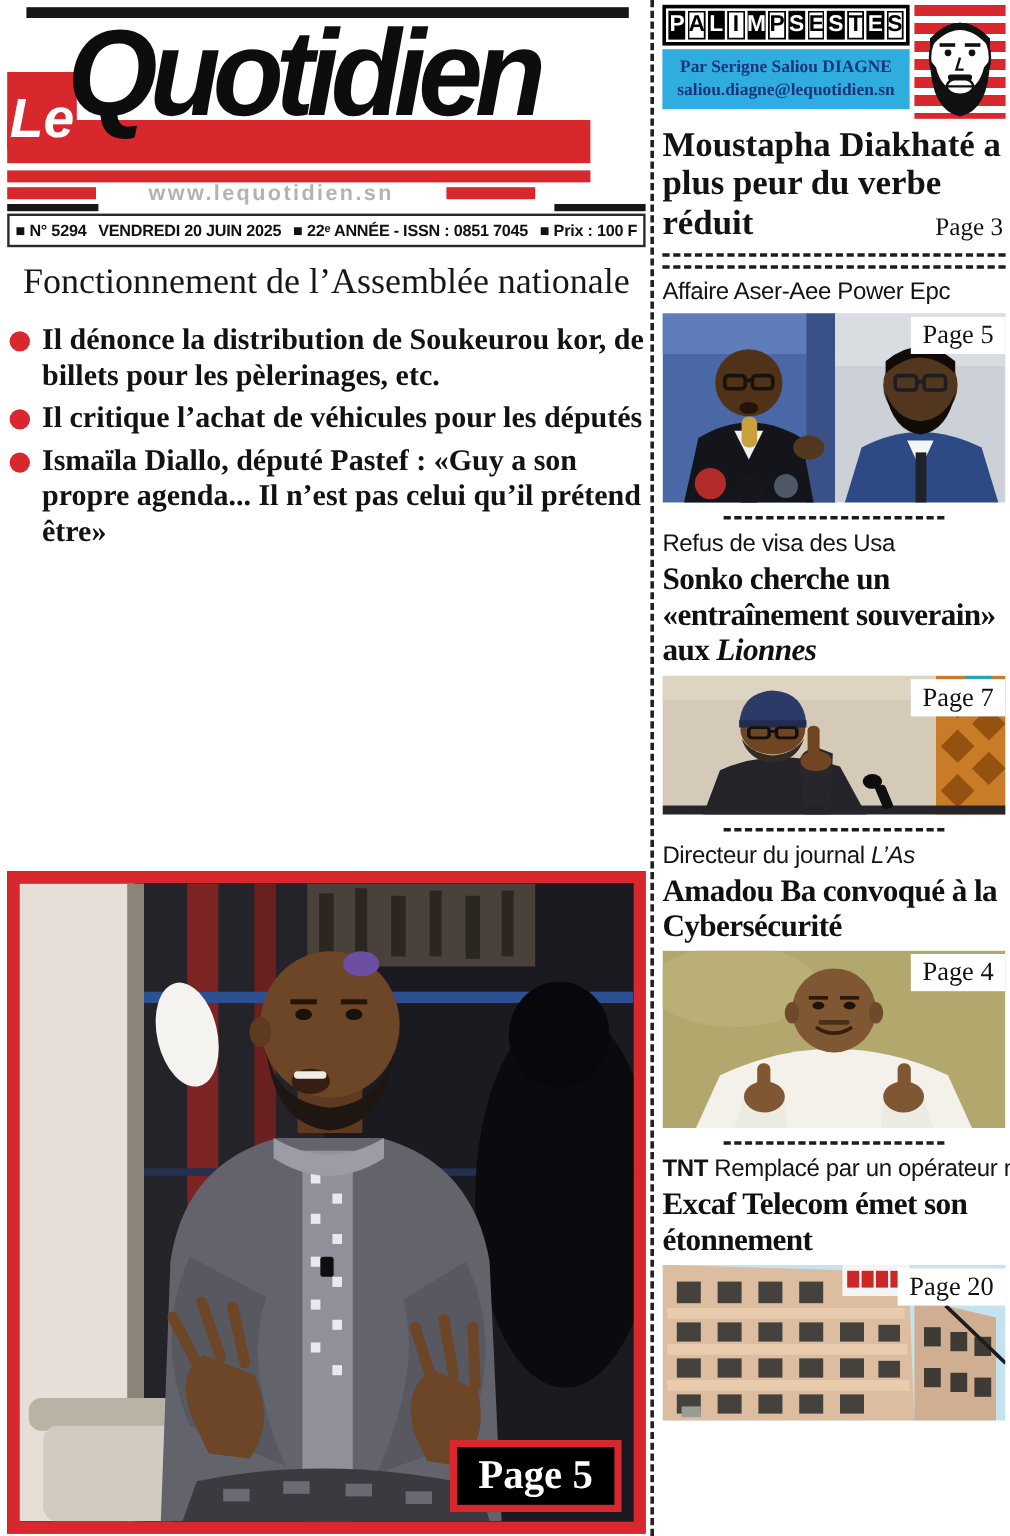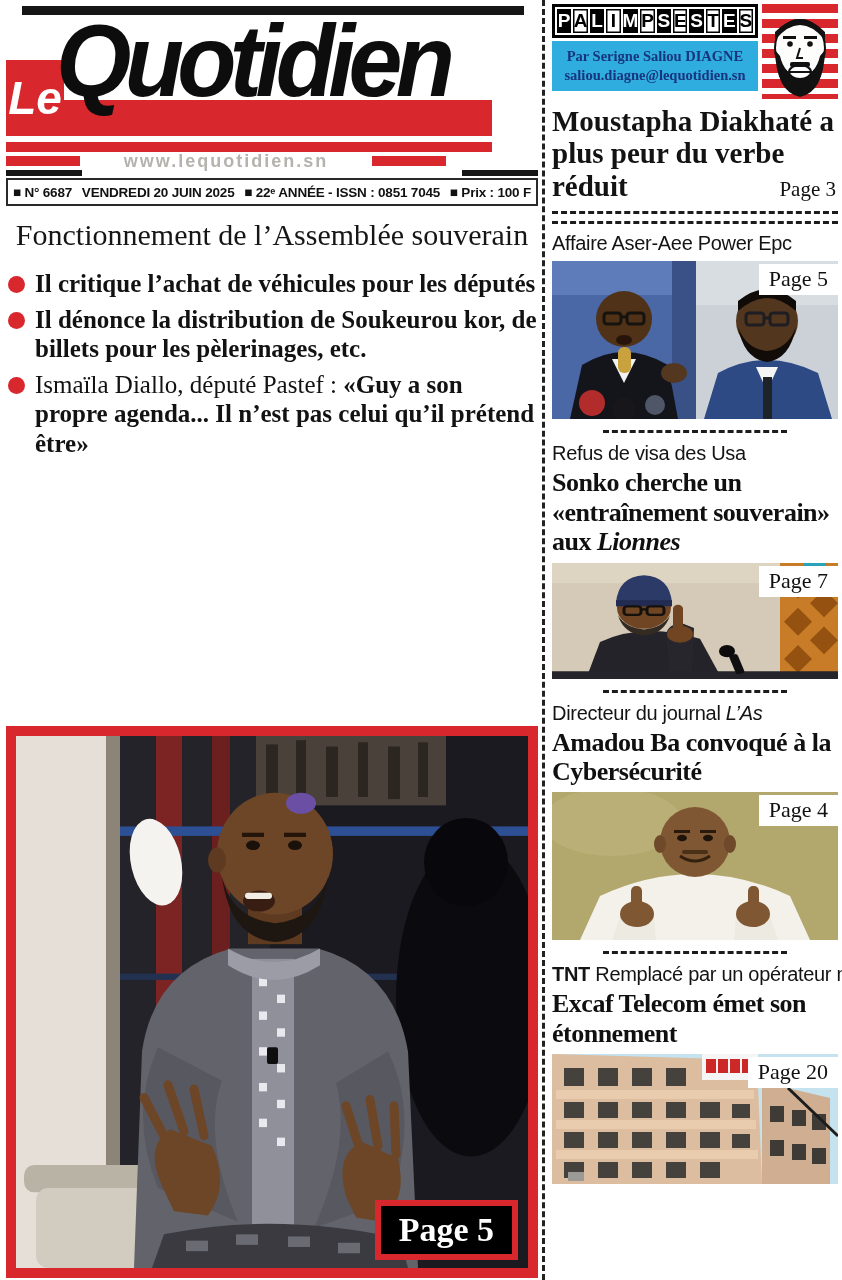--- a/index.html
+++ b/index.html
@@ -33,21 +33,21 @@
             font-weight:700;font-size:13.5px;letter-spacing:-.2px;white-space:nowrap}
   .kicker{margin-top:10px;text-align:center;font:400 30px/1.1 "Liberation Serif",serif;color:#161616}
   .big-headline{margin-top:8px}
   .hl-svg{display:block;overflow:visible}
   .hl-svg text{font-family:"Liberation Sans",sans-serif;font-weight:700;font-size:158px}
   .hl-black{fill:#0e0e0e}.hl-red{fill:var(--red)}
   .bullets{list-style:none;margin:18px 0 0;padding:0;font-family:"Liberation Serif",serif}
   .bullets li{display:flex;margin-bottom:6px}
   .dot{flex:0 0 17px;width:17px;height:17px;border-radius:50%;background:var(--red);margin:7px 10px 0 2px}
   .btext{font-size:25px;line-height:1.18;color:#121212}
-  .btext .plain{font-weight:400}.btext .bold{font-weight:700}
+  .btext .plain{font-weight:700}.btext .bold{font-weight:700}
   .main-photo{position:absolute;left:0;right:0;top:726px;bottom:2px;border:10px solid var(--red);
               background:#1a1a20;margin:0;overflow:hidden}
   .main-photo svg{display:block;width:100%;height:100%}
   .page5-badge{position:absolute;right:10px;bottom:8px;background:#000;color:#fff;
                border:6px solid var(--red);font:700 34px/1 "Liberation Serif",serif;padding:7px 18px}
 
   
   .right-col{position:absolute;left:552px;top:4px;width:286px}
   .palimpsestes{position:relative}
   .pal-row{display:flex;gap:4px}
@@ -93,38 +93,38 @@
       <div class="q-title">Quotidien</div>
       <div class="red-rule"></div>
       <div class="www-row">
         <span class="stub left"></span>
         <span class="www-text">www.lequotidien.sn</span>
         <span class="stub right"></span>
       </div>
       <div class="black-stub left"></div>
       <div class="black-stub right"></div>
       <div class="info-bar">
-        <span>■ N° 6687</span>
+        <span>■ N° 5294</span>
         <span>VENDREDI 20 JUIN 2025</span>
         <span>■ 22ᵉ ANNÉE - ISSN : 0851 7045</span>
         <span>■ Prix : 100 F</span>
       </div>
     </header>
 
-    <div class="kicker">Fonctionnement de l’Assemblée souverain</div>
+    <div class="kicker">Fonctionnement de l’Assemblée nationale</div>
 
 
     <ul class="bullets">
       <li>
         <span class="dot"></span>
-        <span class="btext"><span class="plain"></span><span class="bold">Il critique l’achat de véhicules pour les députés</span></span>
+        <span class="btext"><span class="plain"></span><span class="bold">Il dénonce la distribution de Soukeurou kor, de billets pour les pèlerinages, etc.</span></span>
       </li>
       <li>
         <span class="dot"></span>
-        <span class="btext"><span class="plain"></span><span class="bold">Il dénonce la distribution de Soukeurou kor, de billets pour les pèlerinages, etc.</span></span>
+        <span class="btext"><span class="plain"></span><span class="bold">Il critique l’achat de véhicules pour les députés</span></span>
       </li>
       <li>
         <span class="dot"></span>
         <span class="btext"><span class="plain">Ismaïla Diallo, député Pastef : </span><span class="bold">«Guy a son propre agenda... Il n’est pas celui qu’il prétend être»</span></span>
       </li>
     </ul>
 
     <figure class="main-photo">
       <svg viewBox="0 0 512 506" preserveAspectRatio="none">
         <rect width="512" height="506" fill="#1a1a20"></rect>

